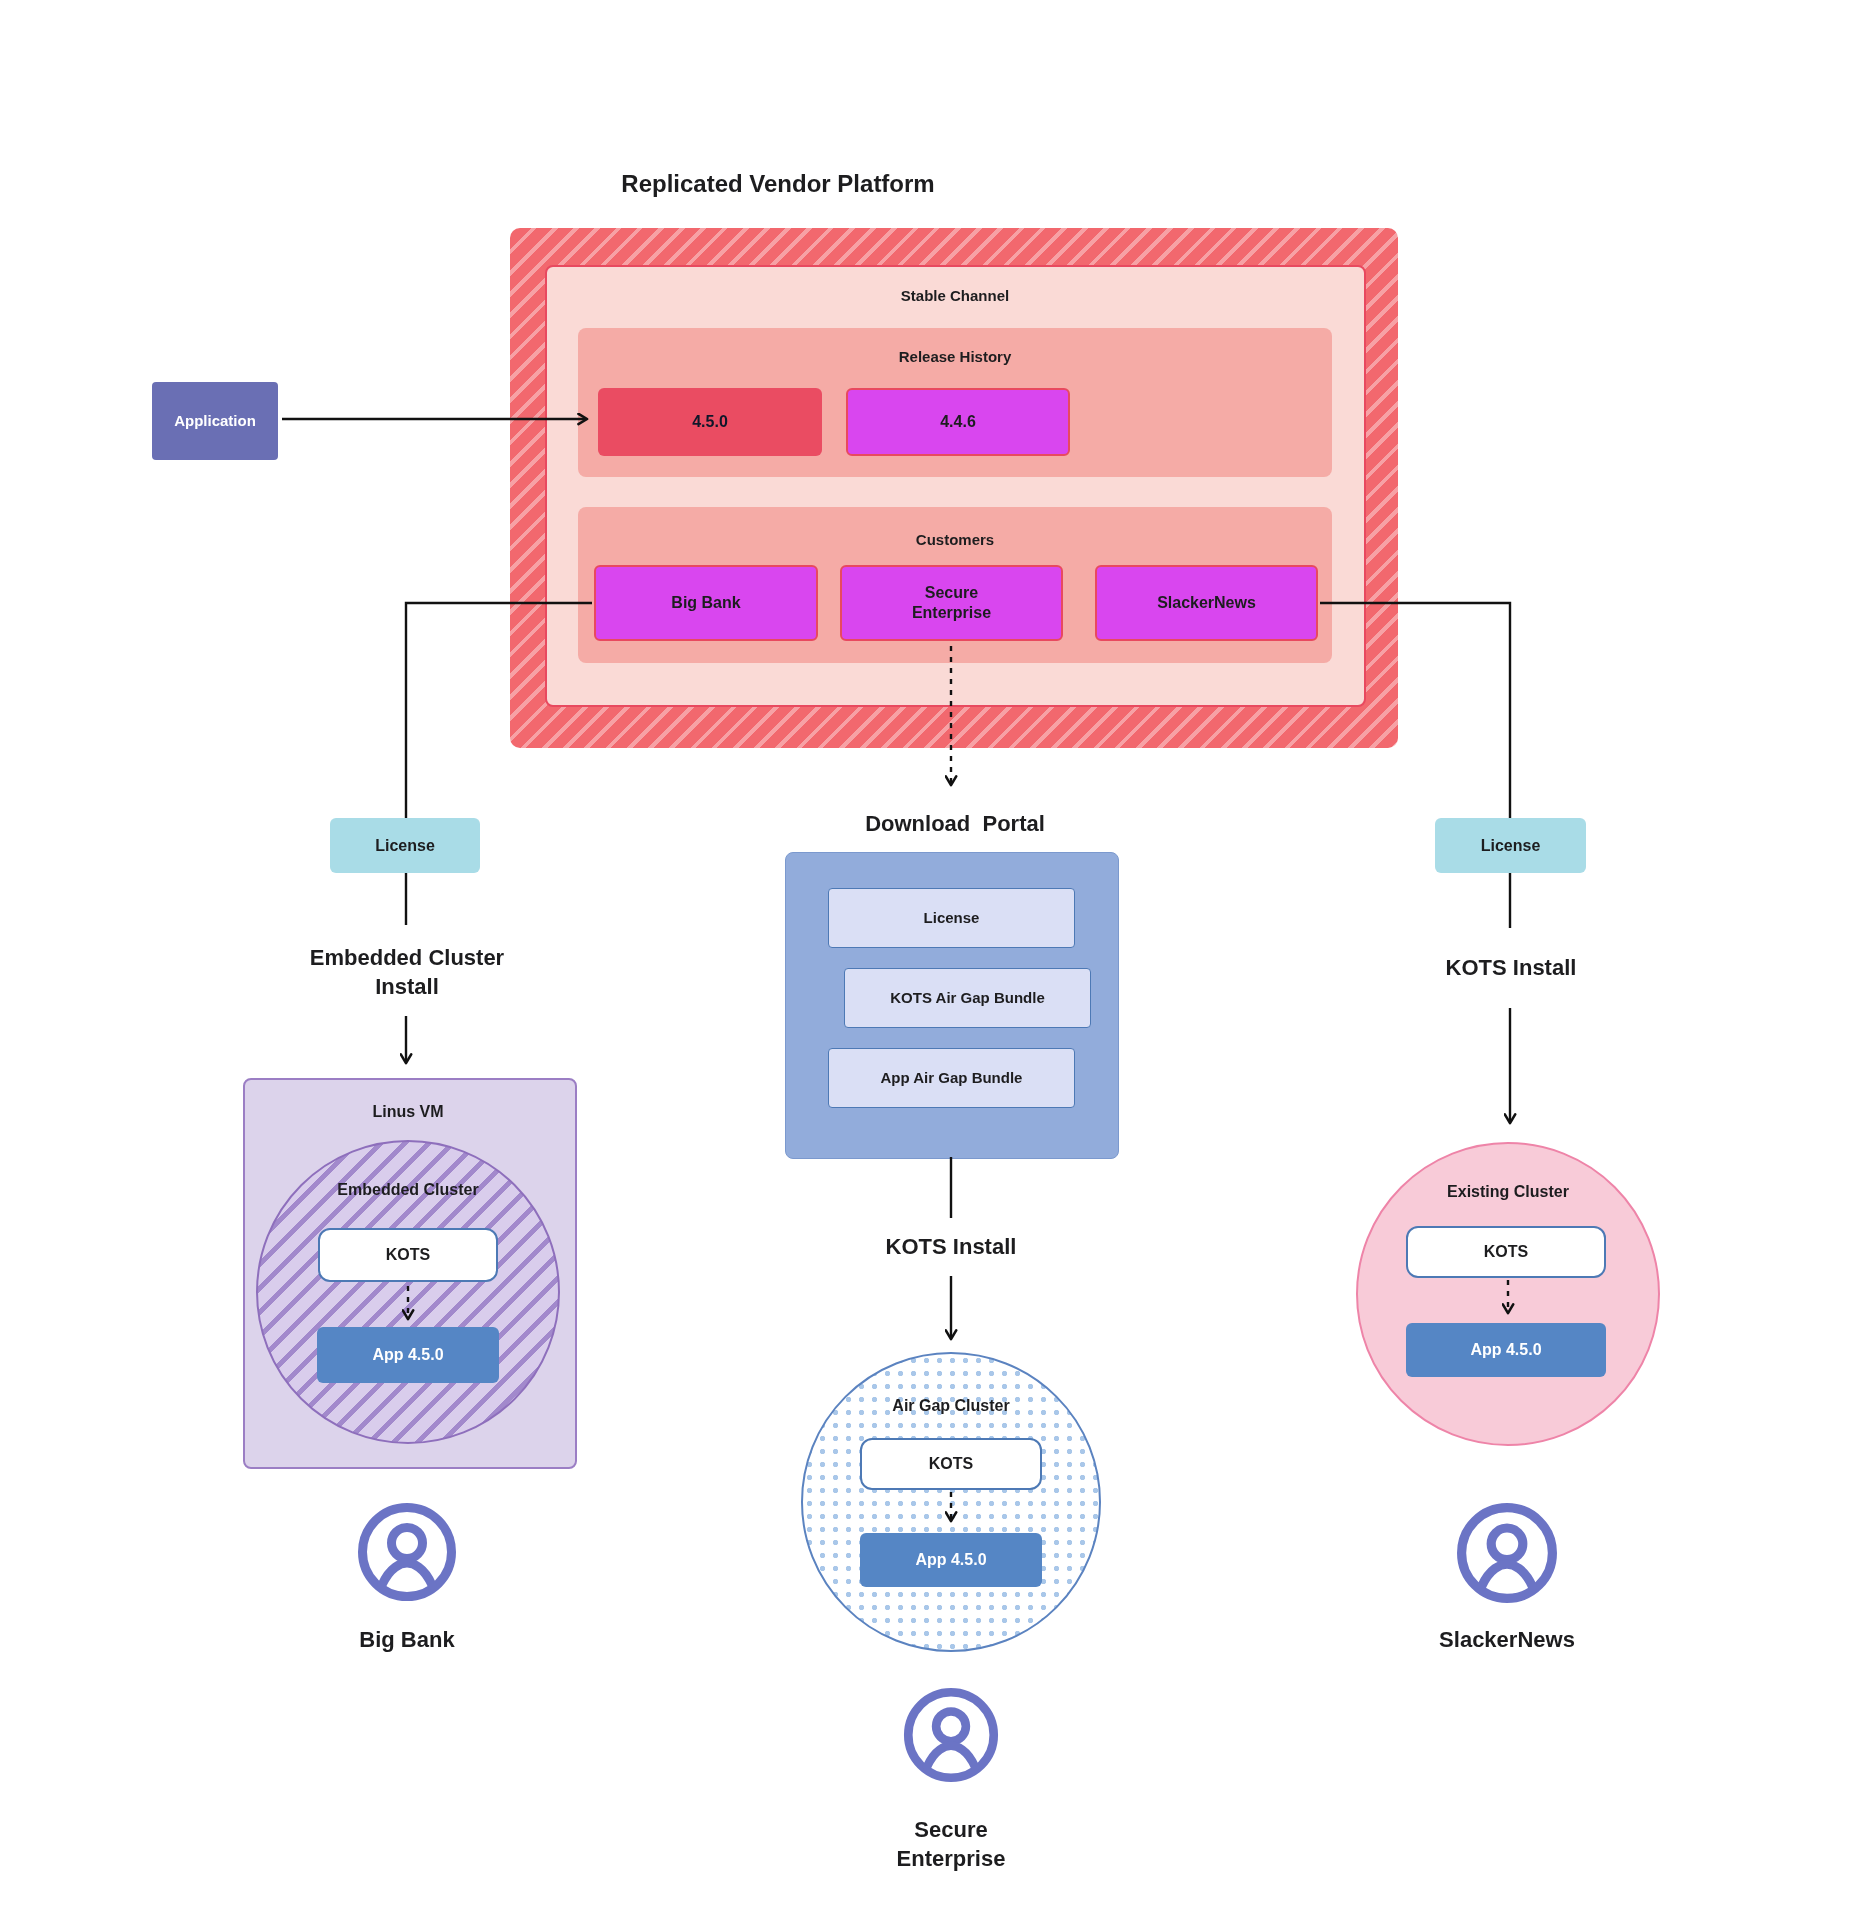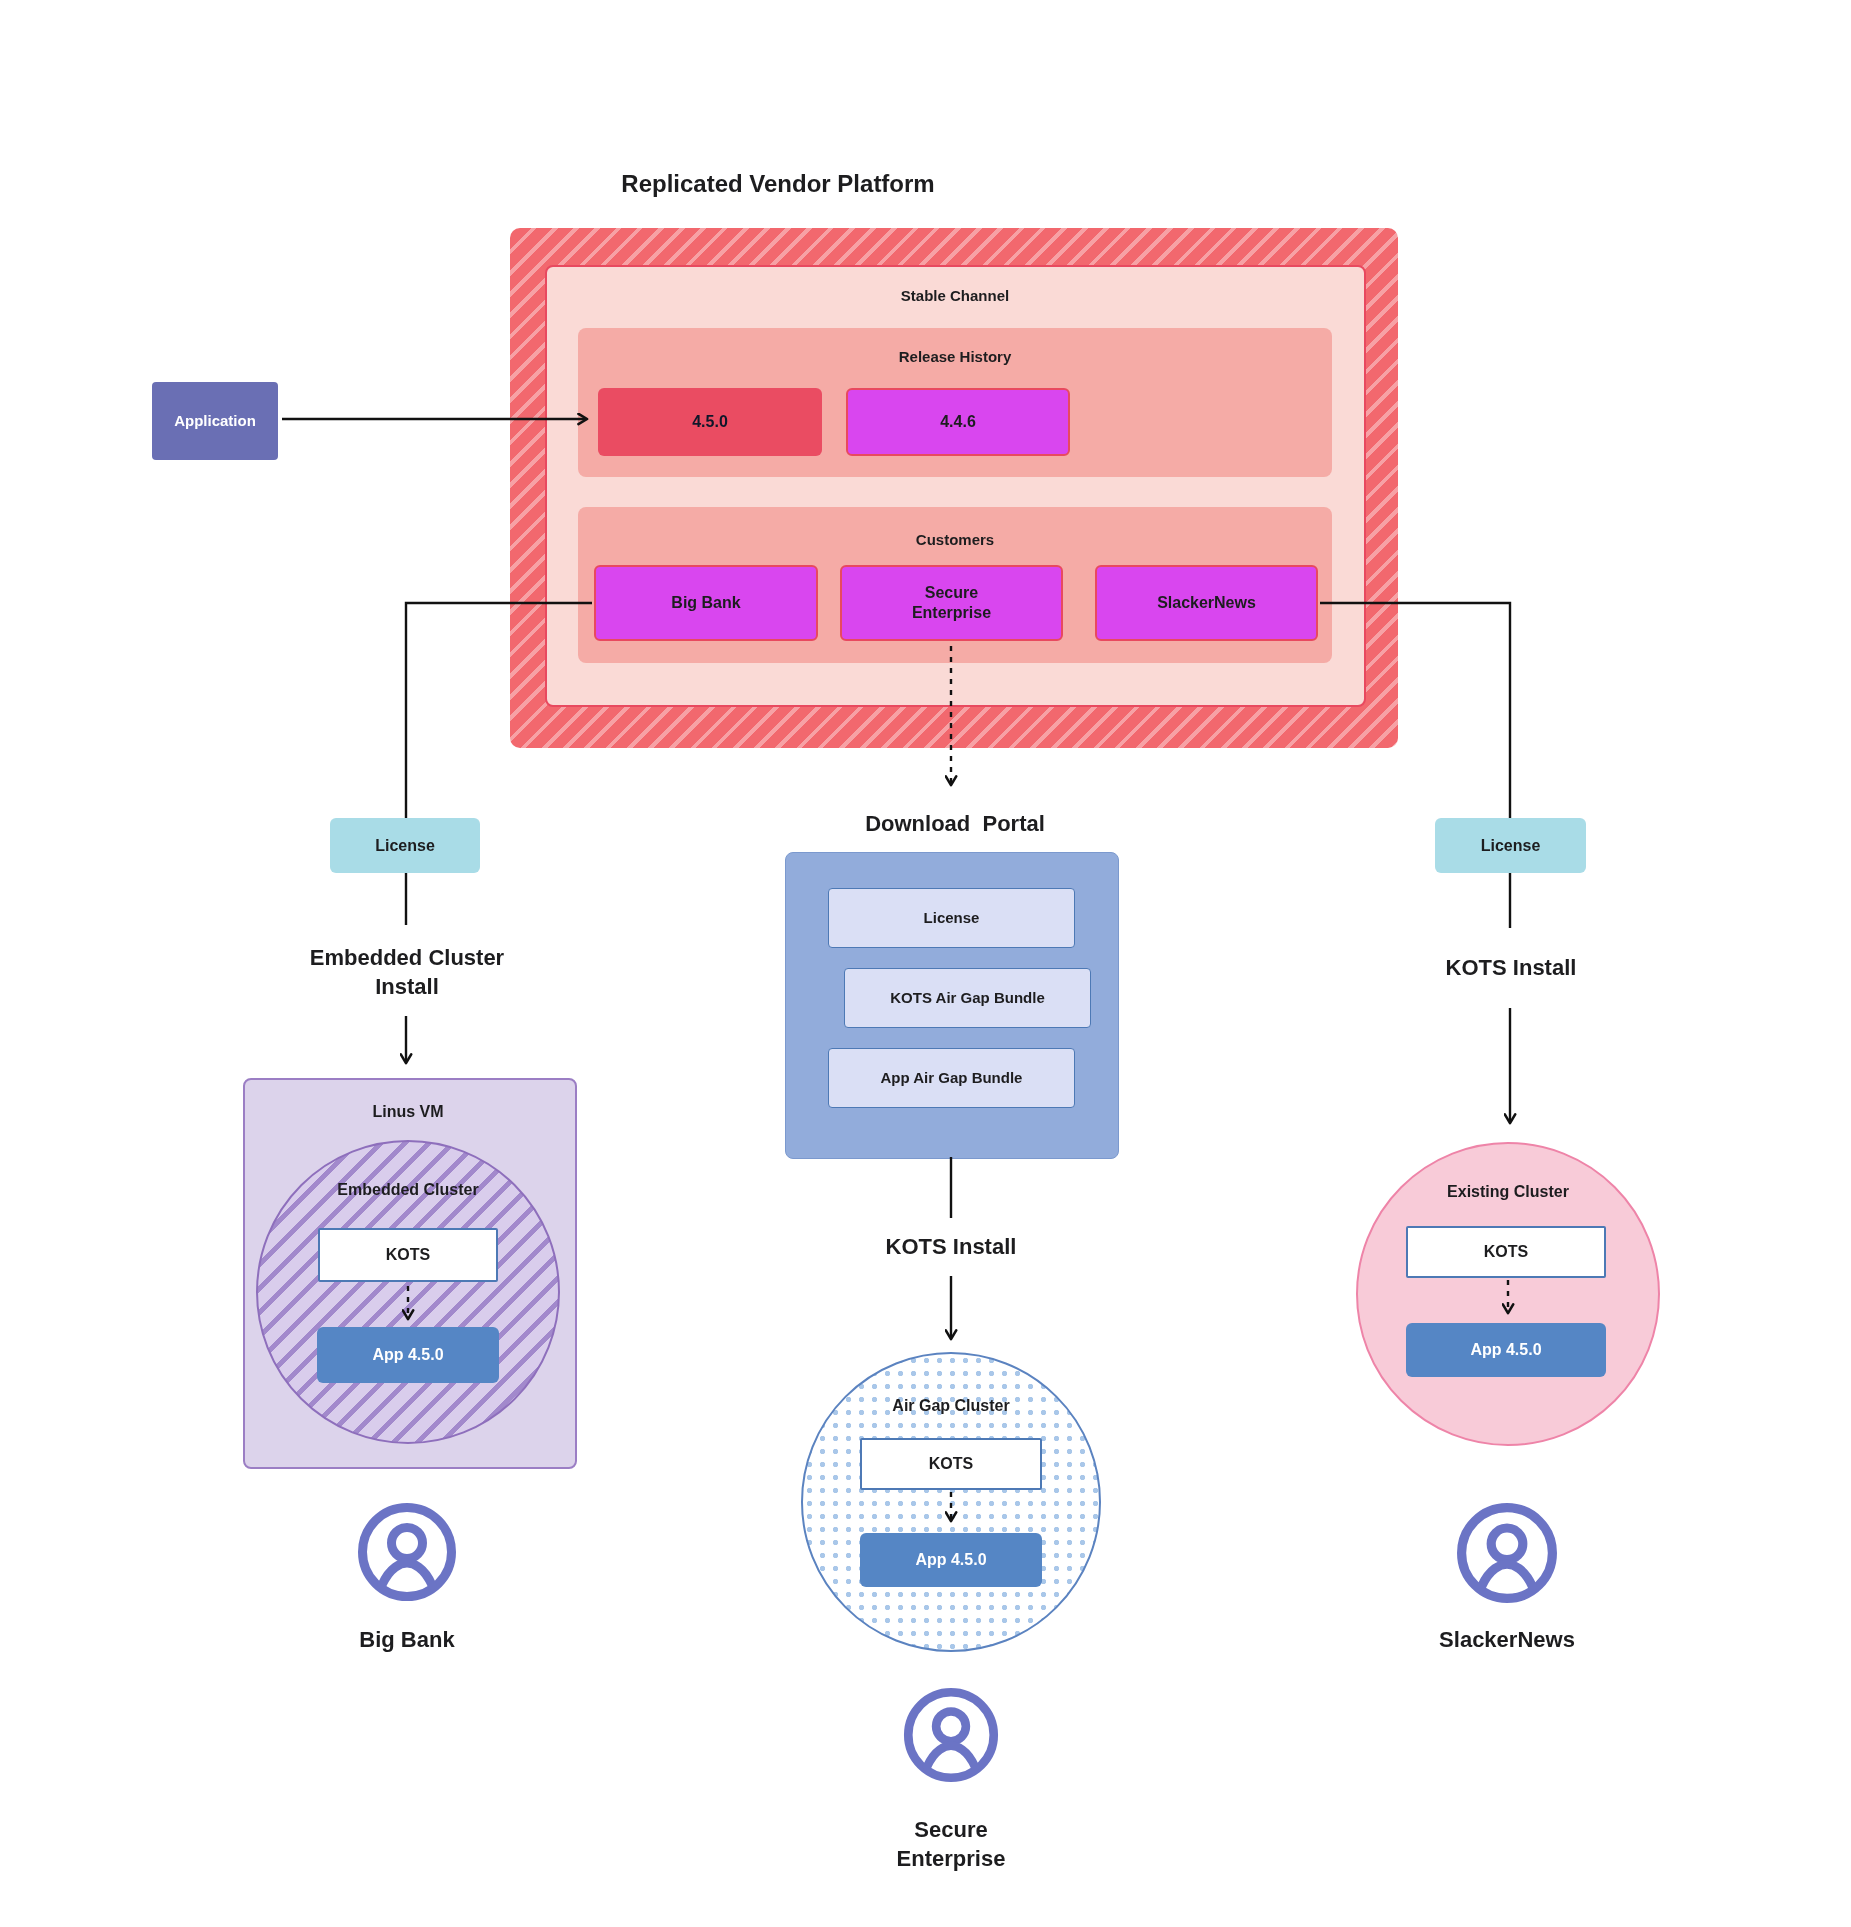--- a/index.html
+++ b/index.html
@@ -27,21 +27,21 @@
     border-radius:10px;
   }
   .stable{background:#fadad6;border:2px solid #e8495f;border-radius:8px;}
   .salmon{background:#f5aba6;border-radius:8px;}
   .white-red{background:#d946ef;border:2px solid #e8495f;border-radius:6px;}
   .rel-hot{background:#ea4c62;border-radius:6px;color:#0f172a;}
   .app-src{background:#6a6fb4;border-radius:4px;color:#ffffff;font-size:15px;}
   .badge{background:#a9dce7;border-radius:6px;}
   .portal{background:#92acdb;border:1px solid #7b99ce;border-radius:8px;}
   .bundle{background:#dadff5;border:1.5px solid #4d79b5;border-radius:4px;font-size:15px;}
-  .kotsbox{background:#ffffff;border:2px solid #4d79b5;border-radius:2px;text-align:right;}
+  .kotsbox{background:#ffffff;border:2px solid #4d79b5;border-radius:12px;text-align:right;}
   .appblue{background:#5586c5;border-radius:6px;color:#ffffff;}
   .vm{background:#dcd3eb;border:2px solid #9b7ec4;border-radius:8px;}
   .circle{position:absolute;border-radius:50%;box-sizing:border-box;}
   .circ-purple{
     border:2px solid #8e6fbc;background-color:#d9cdec;
     background-image:repeating-linear-gradient(135deg,#a289cc 0 5px,transparent 5px 17px);
   }
   .circ-dots{
     border:2px solid #5b83c0;background-color:#ffffff;
     background-image:radial-gradient(circle,#a9c7e9 2.3px,transparent 3px);

